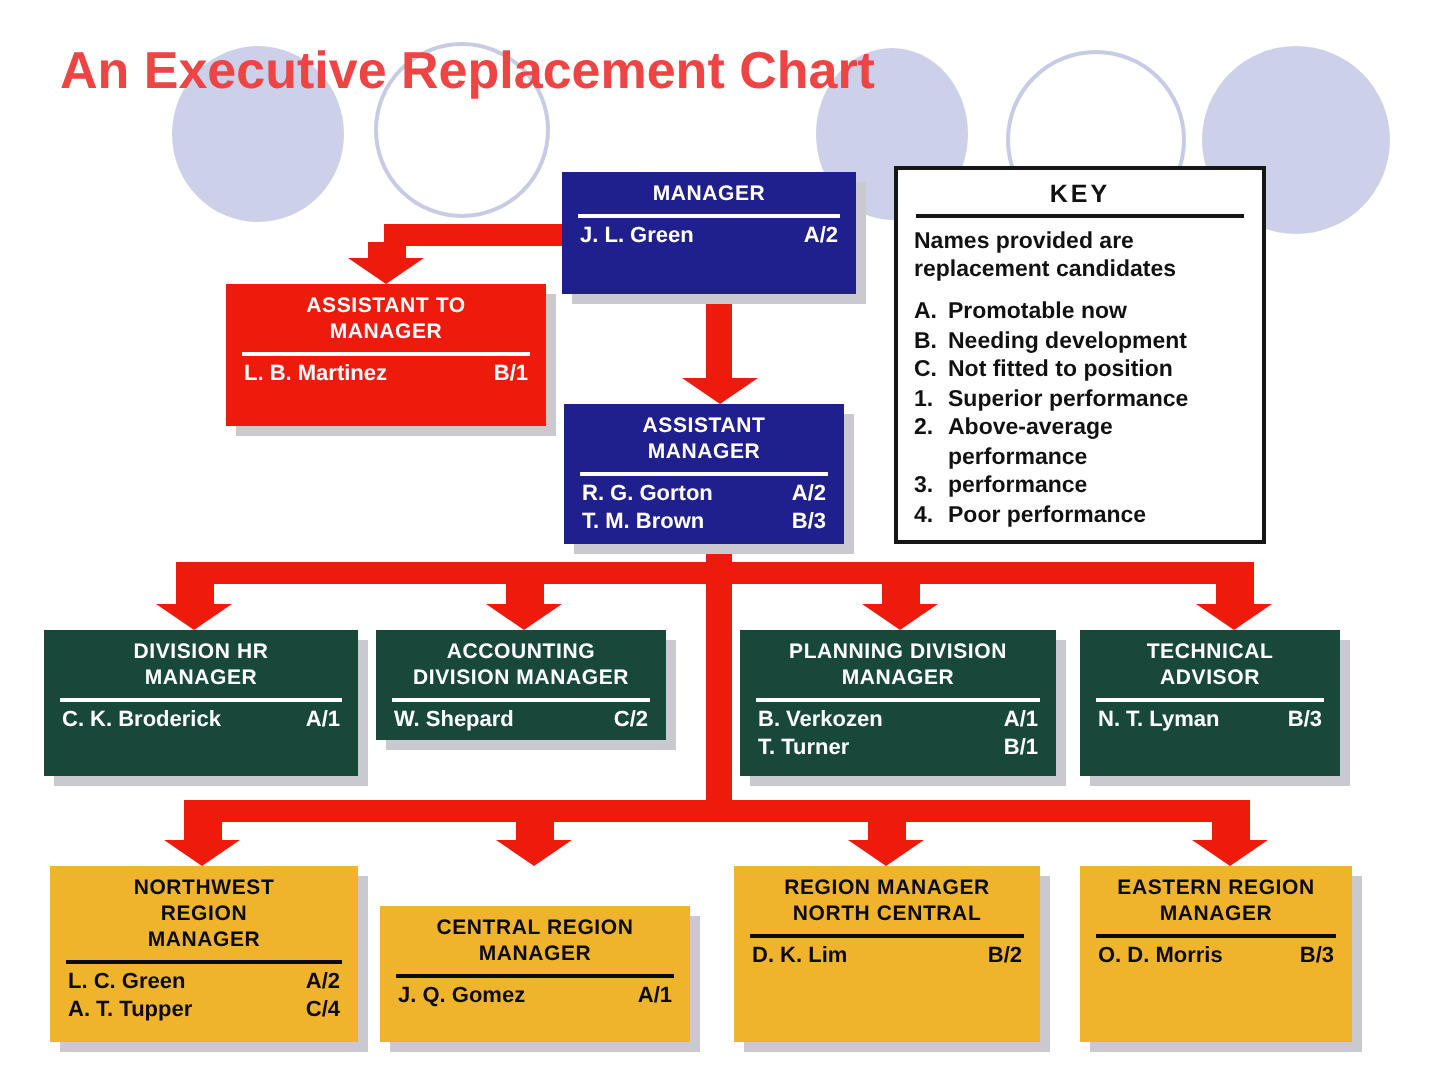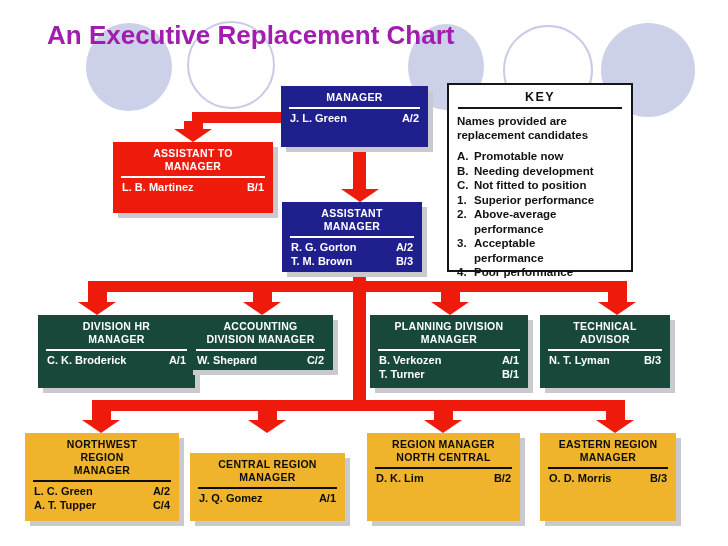--- a/index.html
+++ b/index.html
@@ -8,21 +8,21 @@
   }
   *{box-sizing:border-box;margin:0;padding:0}
   body{background:#888;font-family:"Liberation Sans","DejaVu Sans",sans-serif}
   .slide{position:relative;width:728px;height:546px;background:#fff;overflow:hidden}
 
   
   .circle{position:absolute;border-radius:50%;z-index:1}
   .circle.fill{background:var(--lavender)}
   .circle.outline{border:2px solid var(--lavender-line);background:transparent}
 
-  .title{position:absolute;left:47px;top:20px;z-index:3;font-size:26px;color:#a21caf;letter-spacing:0;white-space:nowrap}
+  .title{position:absolute;left:30px;top:20px;z-index:3;font-size:26px;color:#ef4444;letter-spacing:0;white-space:nowrap}
 
   
   .conn{position:absolute;background:var(--red);z-index:2}
   .ahead{position:absolute;width:0;height:0;z-index:2;
          border-left:19px solid transparent;border-right:19px solid transparent;
          border-top:13px solid var(--red)}
 
   
   .node{position:absolute;z-index:4;color:#fff;font-weight:bold;text-align:center;
         box-shadow:5px 5px 0 var(--shadow)}
@@ -162,34 +162,33 @@
       <div class="key-item">
         <span class="ki-label">2.</span>
         <span class="ki-text">
             <div>Above-average</div>
             <div>performance</div>
           </span>
       </div>
       <div class="key-item">
         <span class="ki-label">3.</span>
         <span class="ki-text">
-            <div>Acceptable</div>
             <div>performance</div>
           </span>
       </div>
       <div class="key-item">
         <span class="ki-label">4.</span>
         <span class="ki-text">
             <div>Poor performance</div>
           </span>
       </div>
     </div>
   </div>
 
-  <div class="node green" style="left:38px;top:315px;width:157px;height:73px">
+  <div class="node green" style="left:22px;top:315px;width:157px;height:73px">
     <div class="hd">
       <div>DIVISION HR</div>
       <div>MANAGER</div>
     </div>
     <div class="rule"></div>
     <div class="prow">
       <span>C. K. Broderick</span>
         <span>A/1</span>
     </div>
   </div>

